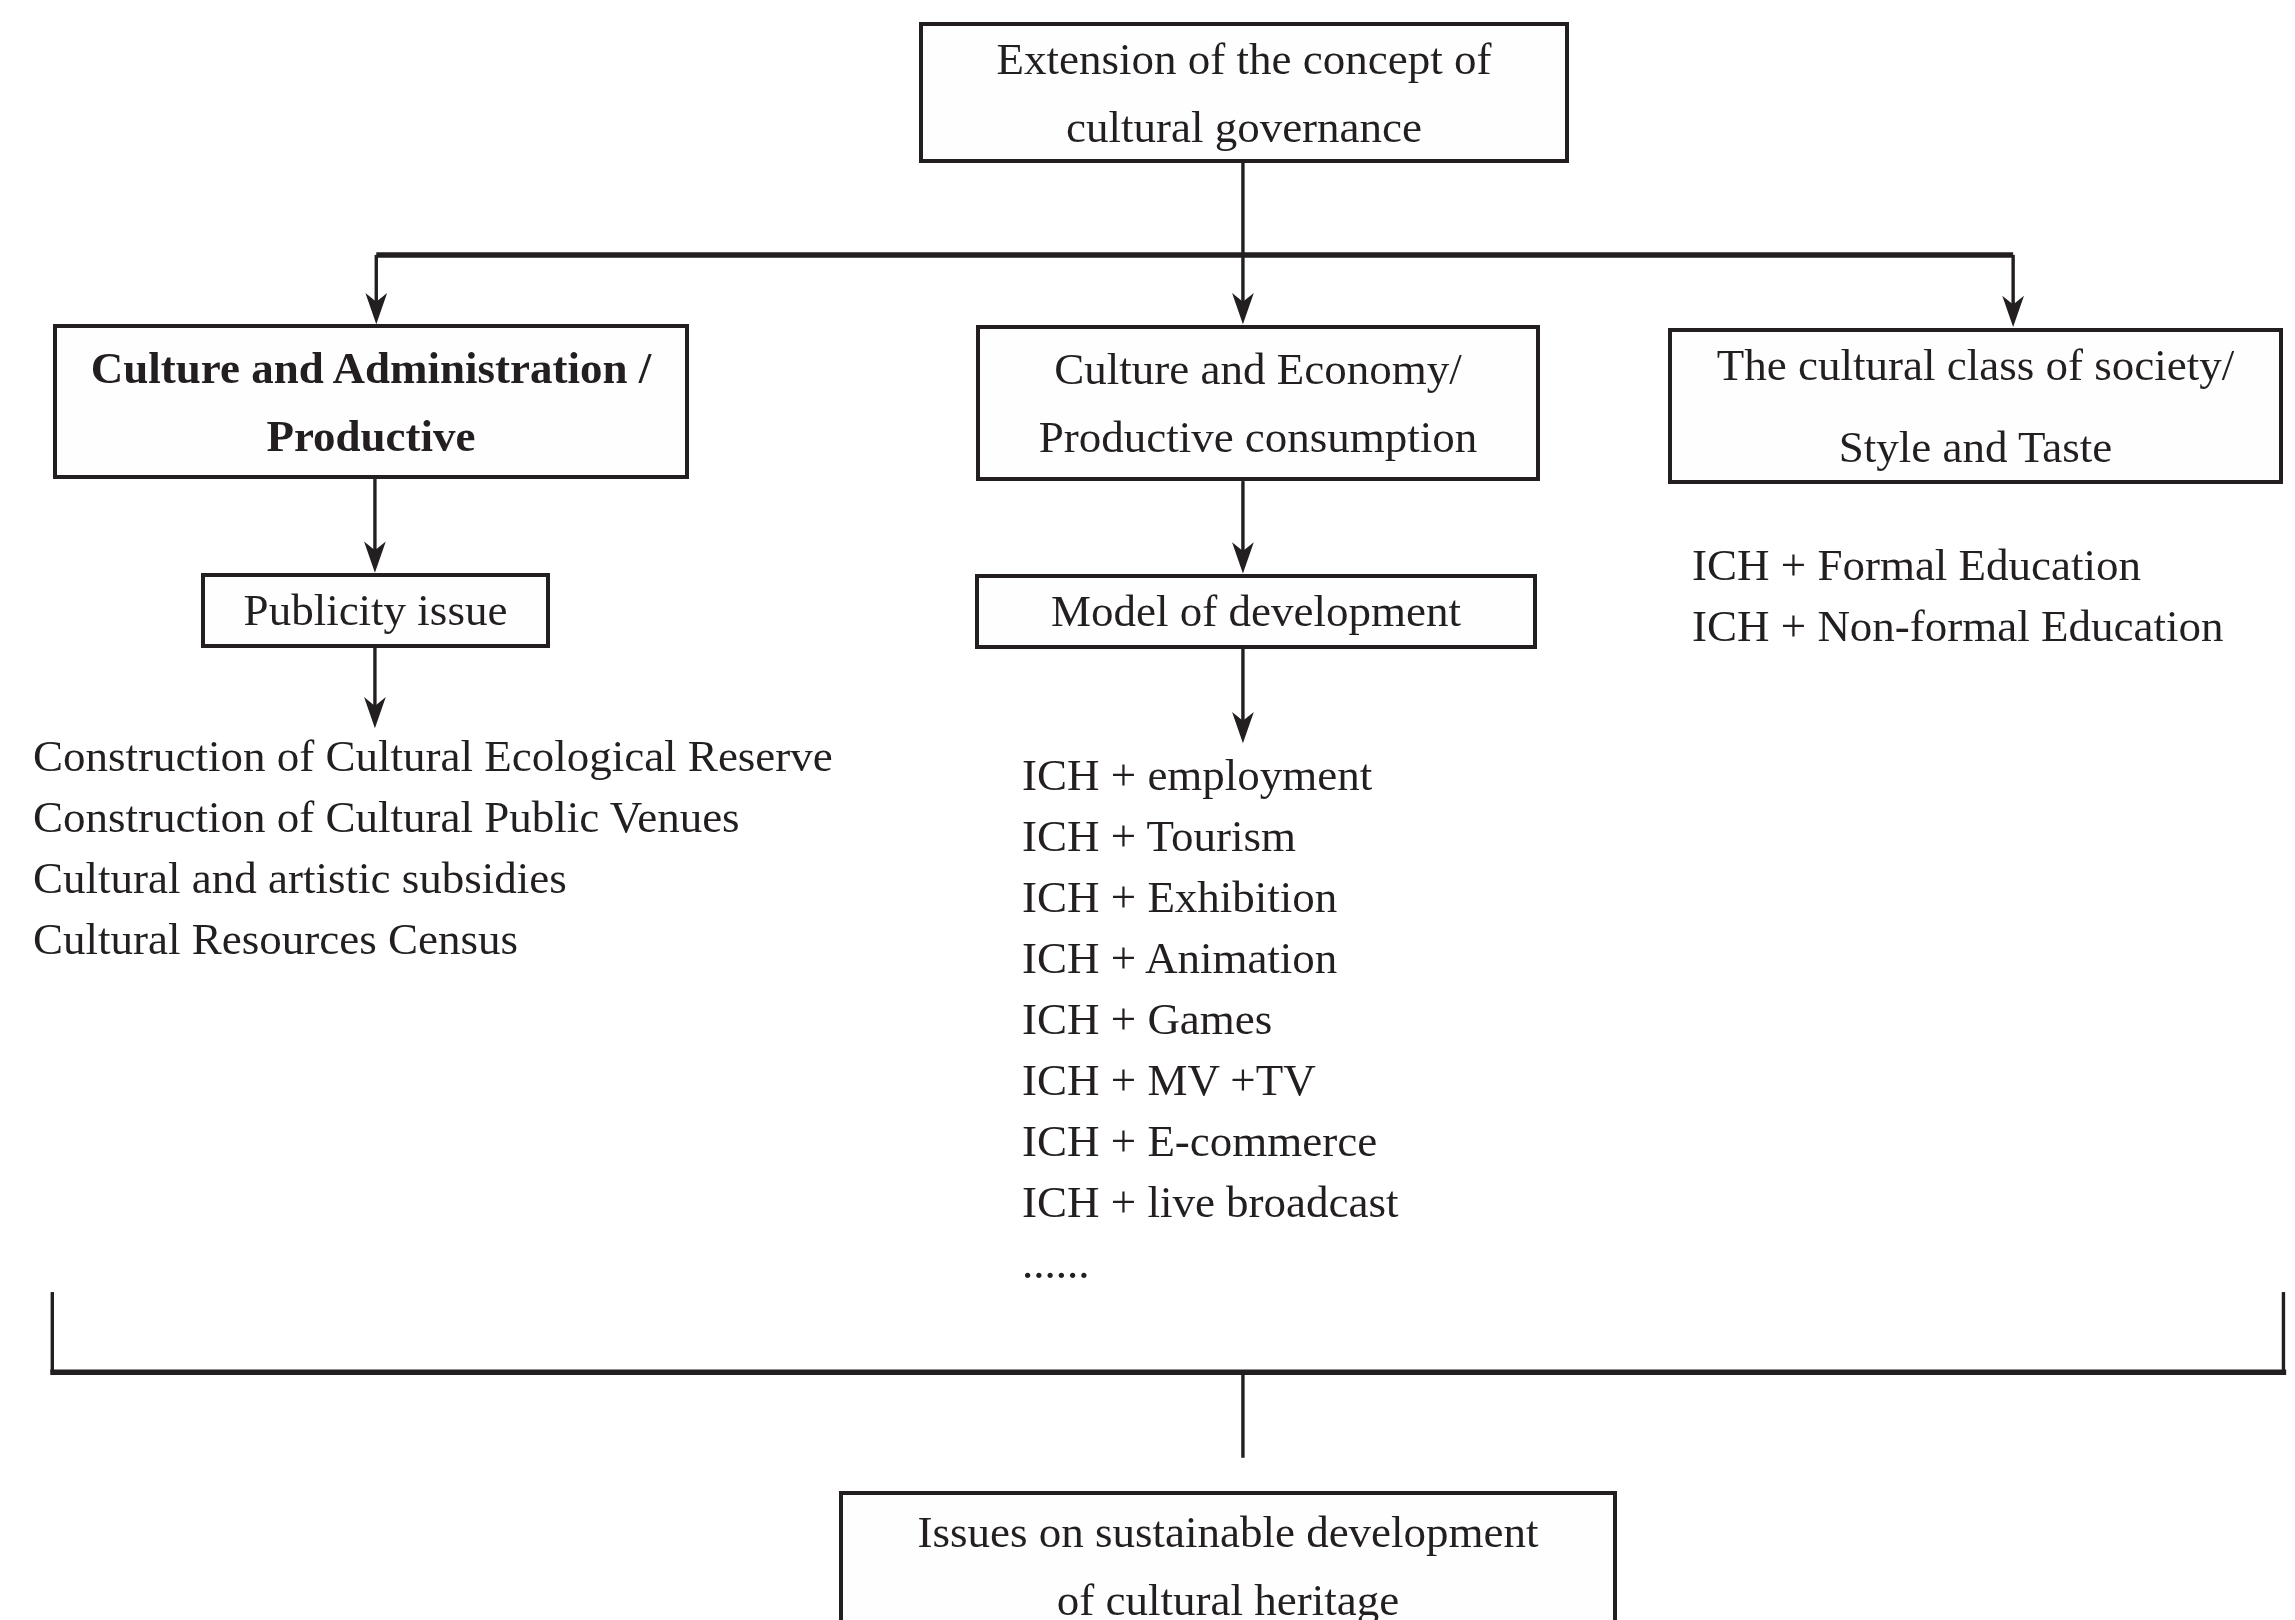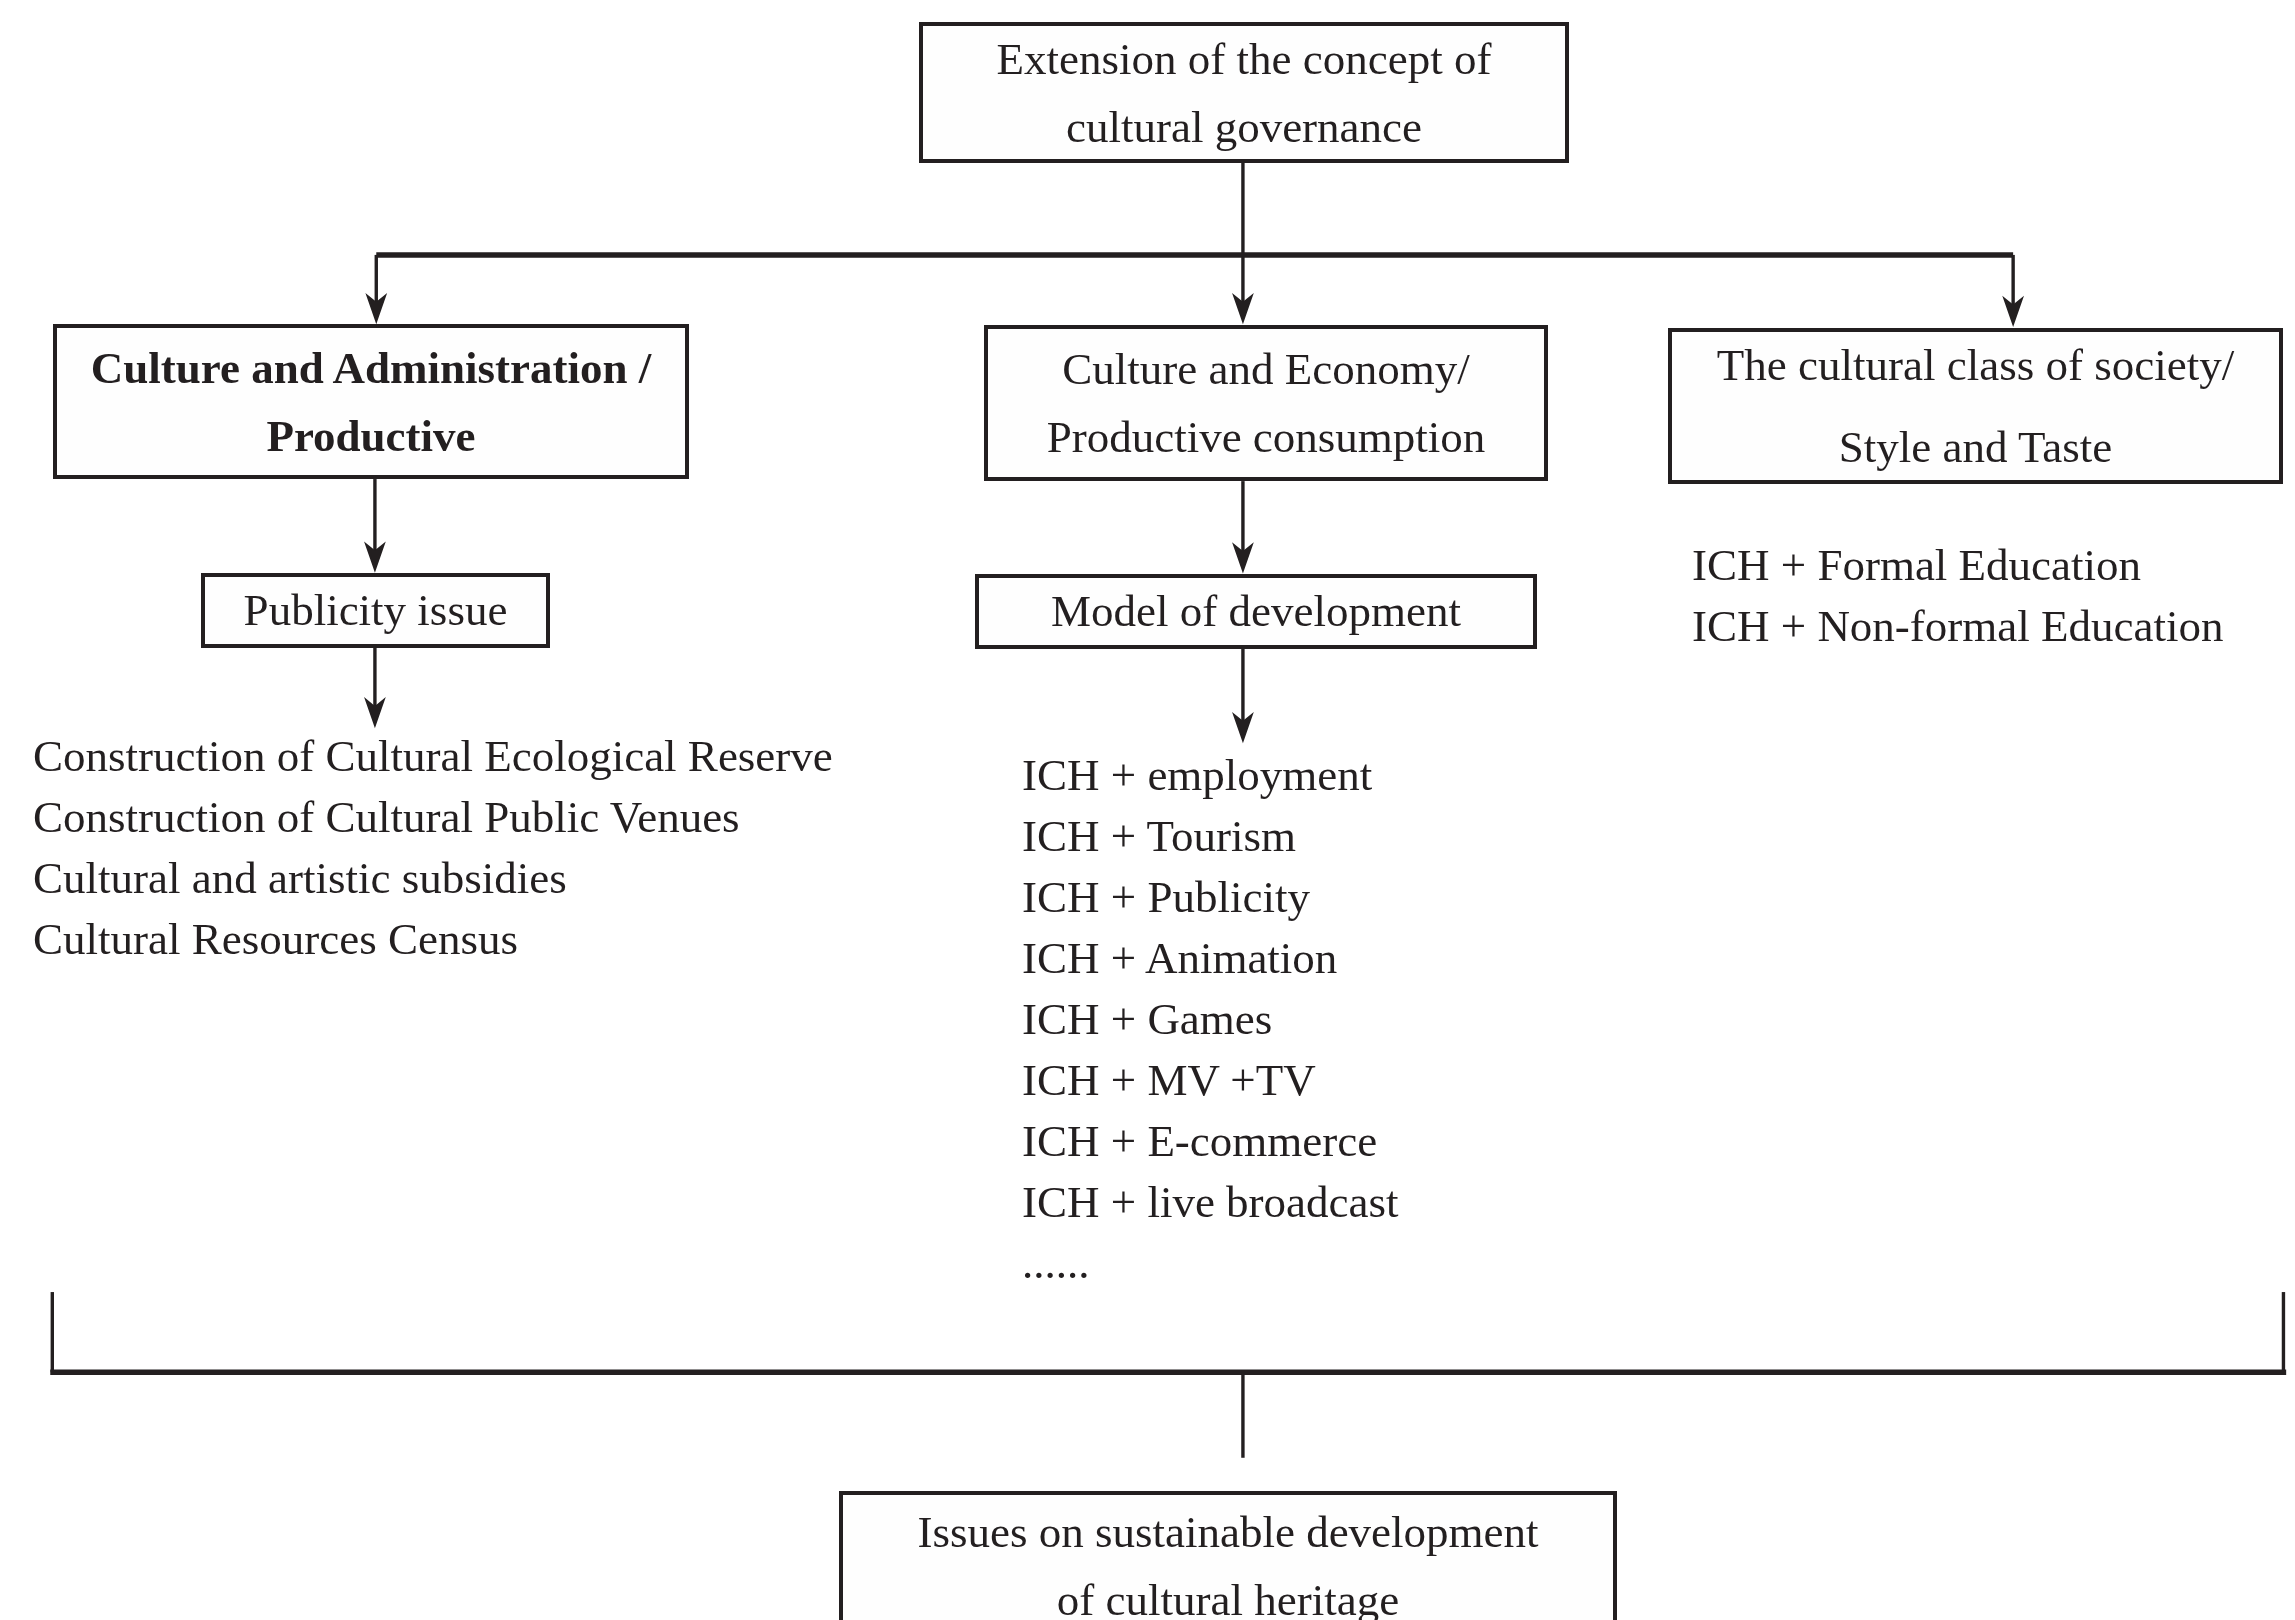--- a/index.html
+++ b/index.html
@@ -96,21 +96,21 @@
   <div class="box" style="left:919px; top:22.4px; width:650px; height:141px;">
     <span class="line">Extension of the concept of</span>
     <span class="line">cultural governance</span>
   </div>
 
   <div class="box" style="left:53px; top:324px; width:636px; height:155px;font-weight:bold;">
     <span class="line">Culture and Administration /</span>
     <span class="line">Productive</span>
   </div>
 
-  <div class="box" style="left:976px; top:325px; width:564px; height:156px;margin-left:8px;">
+  <div class="box" style="left:976px; top:325px; width:564px; height:156px;">
     <span class="line">Culture and Economy/</span>
     <span class="line">Productive consumption</span>
   </div>
 
   <div class="box" style="left:1668px; top:328px; width:615px; height:156px;gap:14px;">
     <span class="line">The cultural class of society/</span>
     <span class="line">Style and Taste</span>
   </div>
 
   <div class="box small" style="left:201px; top:573px; width:349px; height:75px;">
@@ -129,21 +129,21 @@
   <div class="textlist" style="left:33px; top:726px;">
     <span class="list-line">Construction of Cultural Ecological Reserve</span>
     <span class="list-line">Construction of Cultural Public Venues</span>
     <span class="list-line">Cultural and artistic subsidies</span>
     <span class="list-line">Cultural Resources Census</span>
   </div>
 
   <div class="textlist" style="left:1022px; top:745px;">
     <span class="list-line">ICH + employment</span>
     <span class="list-line">ICH + Tourism</span>
-    <span class="list-line">ICH + Publicity</span>
+    <span class="list-line">ICH + Exhibition</span>
     <span class="list-line">ICH + Animation</span>
     <span class="list-line">ICH + Games</span>
     <span class="list-line">ICH + MV +TV</span>
     <span class="list-line">ICH + E-commerce</span>
     <span class="list-line">ICH + live broadcast</span>
     <span class="list-line">......</span>
   </div>
 
   <div class="box" style="left:839px; top:1455px; width:778px; height:149px;margin-top:36px;">
     <span class="line">Issues on sustainable development</span>

